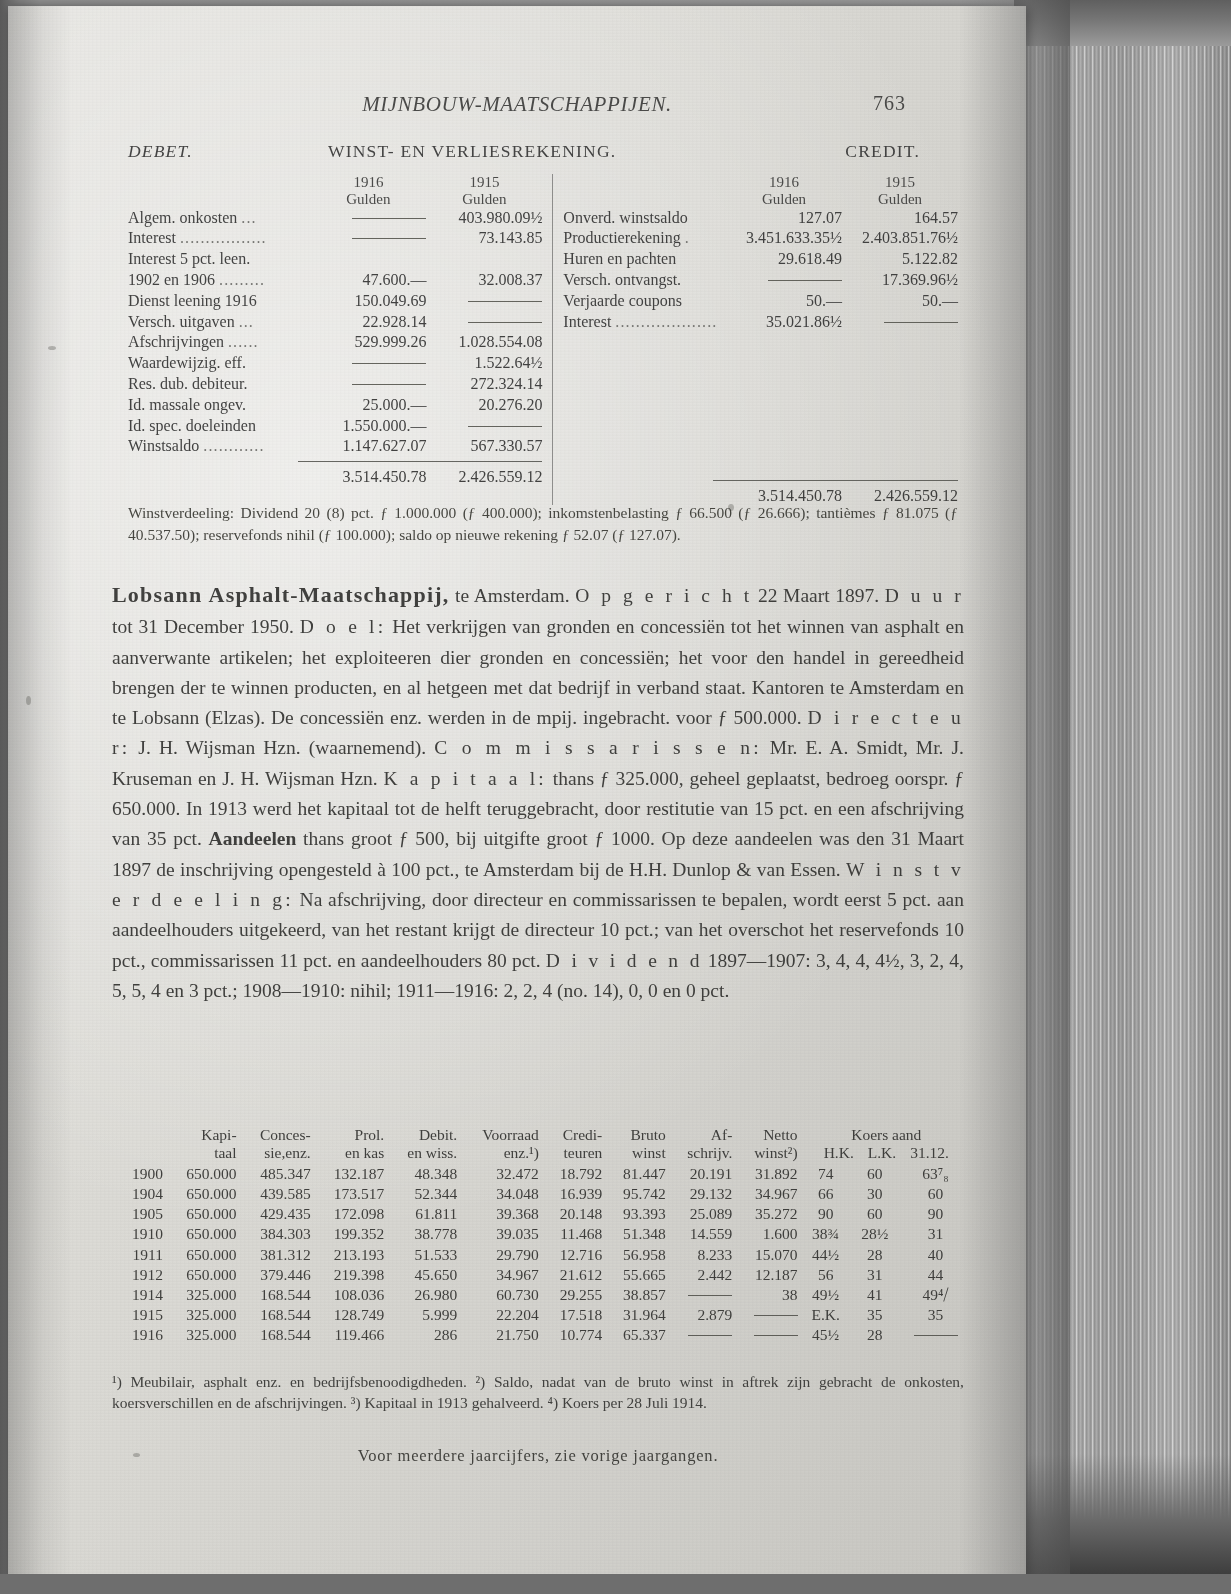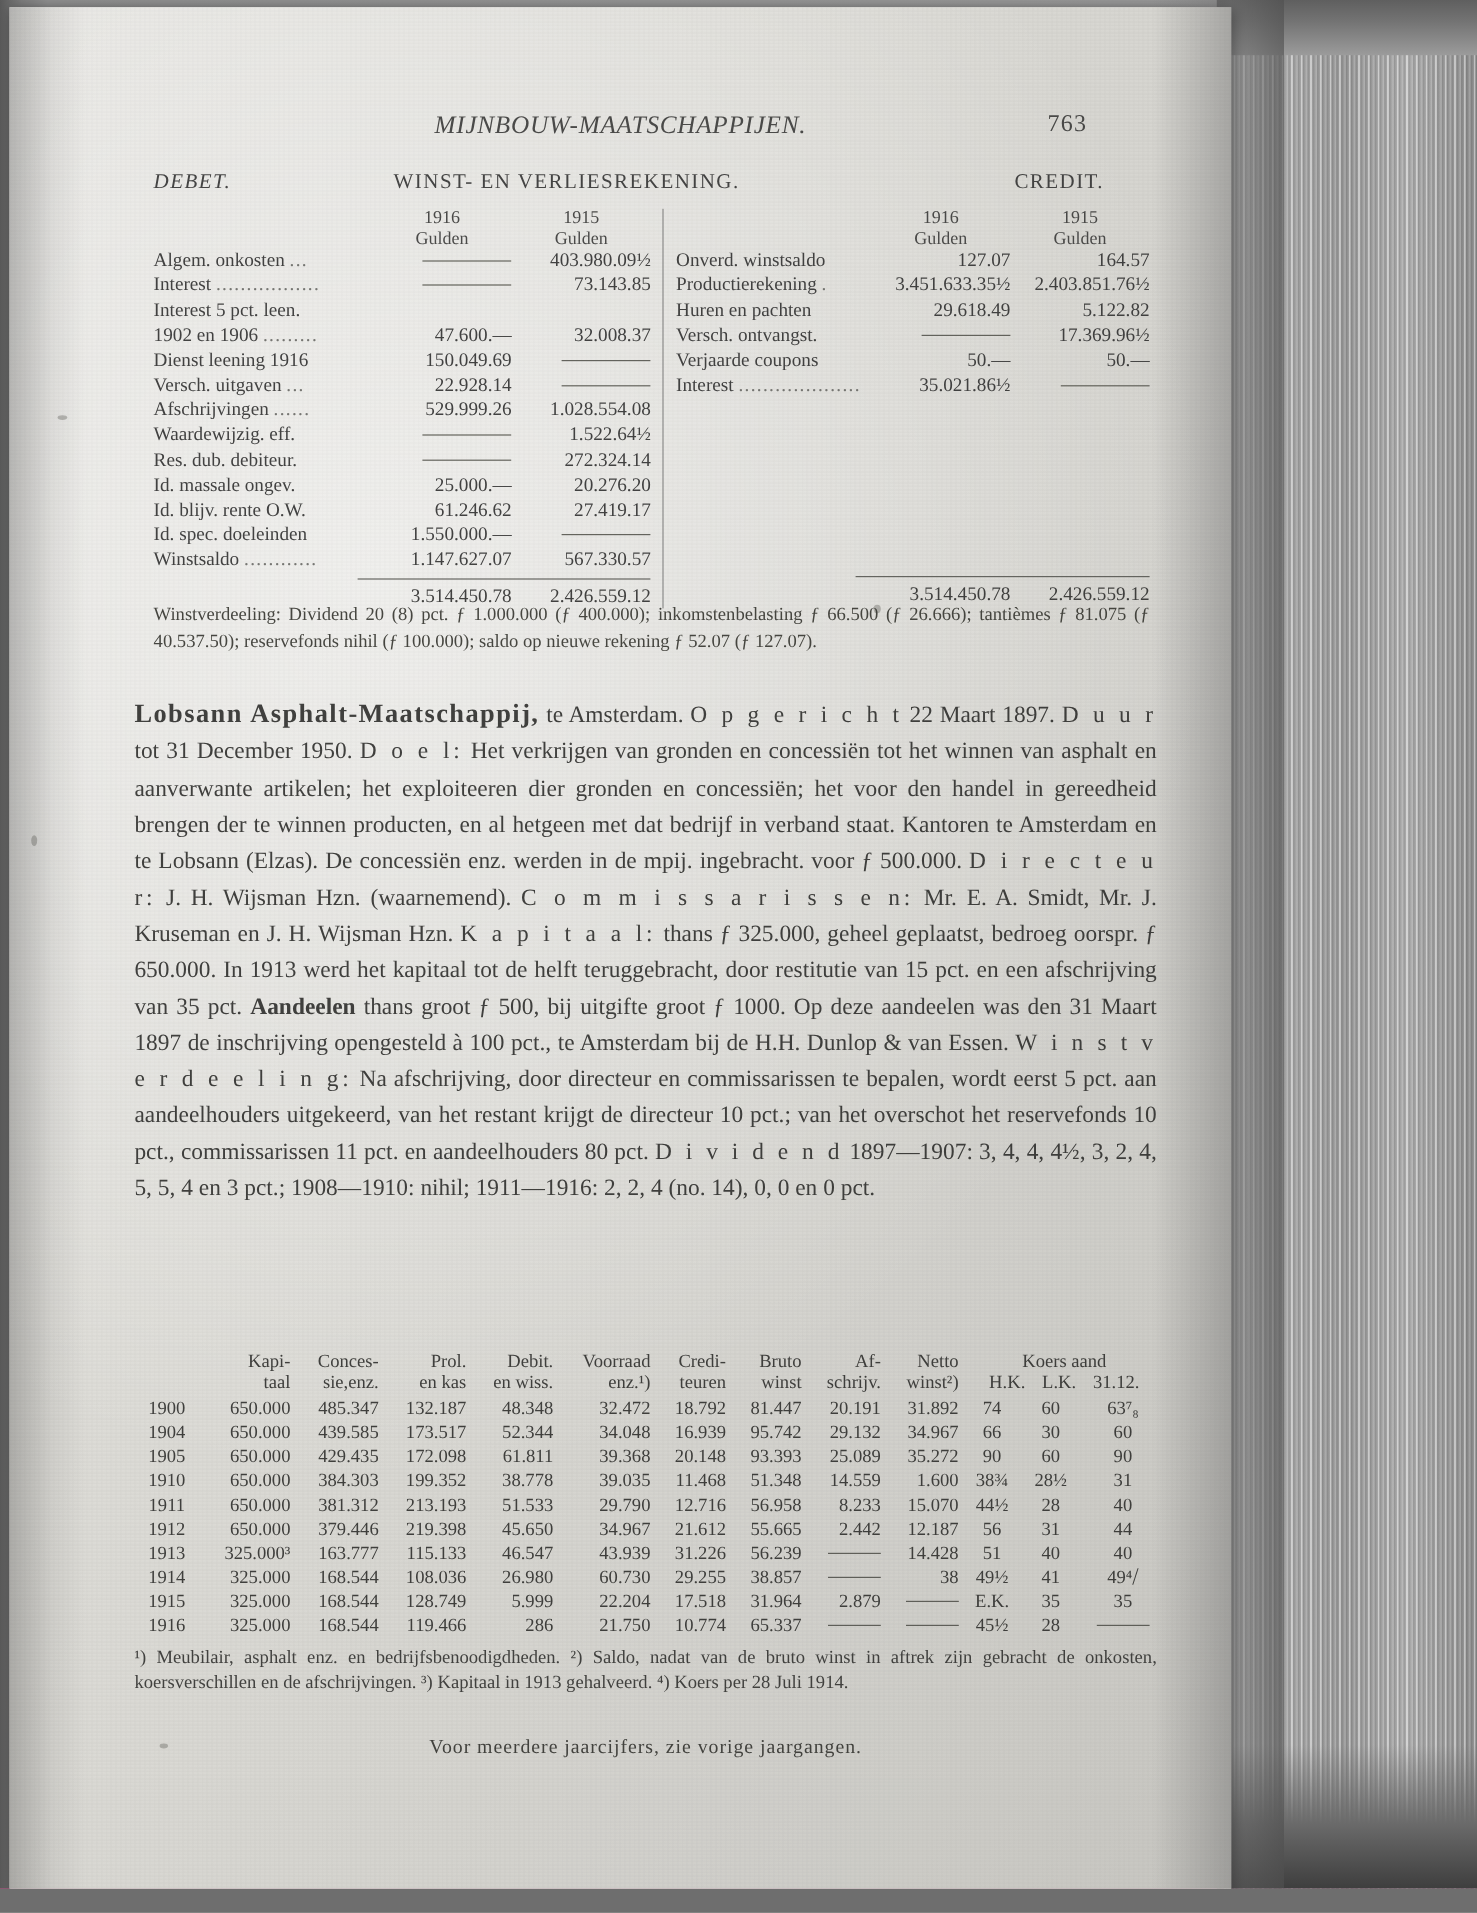--- a/index.html
+++ b/index.html
@@ -171,21 +171,21 @@
     white-space: nowrap;
     font-size: 15.5px;
     margin-top: 18px;
   }
   table.st td {
     padding: 0px 3px;
     white-space: nowrap;
     line-height: 1.30;
     font-size: 15.5px;
   }
-  .c-year { width: 48px; text-align: center; }
+  .c-year { width: 48px; text-align: right; }
   .num    { text-align: right; }
   .ctr    { text-align: center; }
   .emdash { display: inline-block; width: 44px; border-top: 1px solid #53534d; vertical-align: 4px; }
 
   
   #footnotes {
     left: 104px; top: 1366px; width: 852px;
     font-size: 15.5px; line-height: 1.34; text-align: justify; color: #323230;
   }
   #closing {
@@ -287,25 +287,20 @@
                 </div>
                 <div class="prow">
                   <div class="lbl">Res. dub. debiteur.</div>
                   <div class="v"><span class="dashline"></span></div>
                   <div class="v">272.324.14</div>
                 </div>
                 <div class="prow">
                   <div class="lbl">Id. massale ongev.</div>
                   <div class="v">25.000.—</div>
                   <div class="v">20.276.20</div>
-                </div>
-                <div class="prow">
-                  <div class="lbl">Id. blijv. rente O.W.</div>
-                  <div class="v">61.246.62</div>
-                  <div class="v">27.419.17</div>
                 </div>
                 <div class="prow">
                   <div class="lbl">Id. spec. doeleinden</div>
                   <div class="v">1.550.000.—</div>
                   <div class="v"><span class="dashline"></span></div>
                 </div>
                 <div class="prow">
                   <div class="lbl">Winstsaldo <span class="lead">............</span></div>
                   <div class="v">1.147.627.07</div>
                   <div class="v">567.330.57</div>
@@ -484,35 +479,20 @@
                 <td class="num">34.967</td>
                 <td class="num">21.612</td>
                 <td class="num">55.665</td>
                 <td class="num">2.442</td>
                 <td class="num">12.187</td>
                 <td class="ctr">56</td>
                 <td class="ctr">31</td>
                 <td class="ctr">44</td>
               </tr>
               <tr>
-                <td class="c-year">1913</td>
-                <td class="num">325.000³</td>
-                <td class="num">163.777</td>
-                <td class="num">115.133</td>
-                <td class="num">46.547</td>
-                <td class="num">43.939</td>
-                <td class="num">31.226</td>
-                <td class="num">56.239</td>
-                <td class="num"><span class="emdash"></span></td>
-                <td class="num">14.428</td>
-                <td class="ctr">51</td>
-                <td class="ctr">40</td>
-                <td class="ctr">40</td>
-              </tr>
-              <tr>
                 <td class="c-year">1914</td>
                 <td class="num">325.000</td>
                 <td class="num">168.544</td>
                 <td class="num">108.036</td>
                 <td class="num">26.980</td>
                 <td class="num">60.730</td>
                 <td class="num">29.255</td>
                 <td class="num">38.857</td>
                 <td class="num"><span class="emdash"></span></td>
                 <td class="num">38</td>

